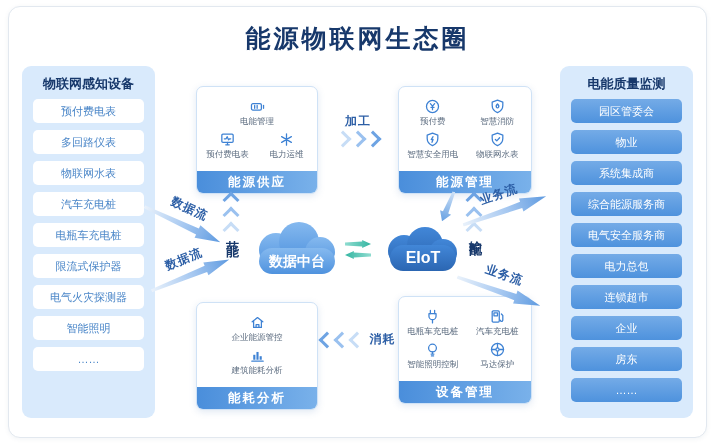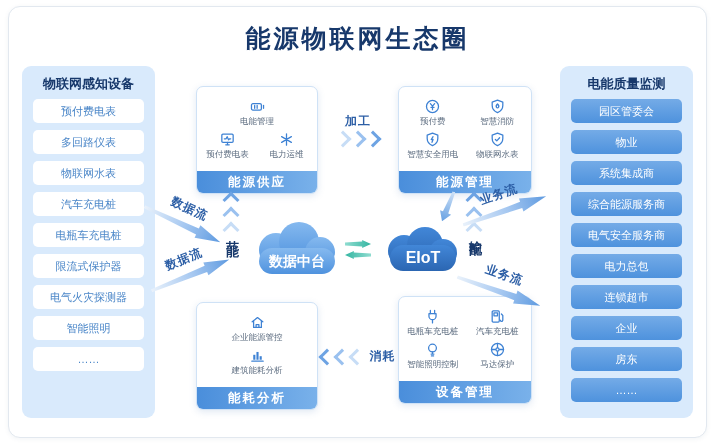--- a/index.html
+++ b/index.html
@@ -298,21 +298,21 @@
 
   <div class="hflow" style="left:320px;top:113px;width:76px;">
     <div class="lbl">加工</div>
     <div class="chev-row">
       <span class="chev right"></span>
         <span class="chev right"></span>
         <span class="chev right"></span>
     </div>
   </div>
 
-  <div class="hflow row" style="left:320px;top:348px;width:76px;">
+  <div class="hflow row" style="left:320px;top:331px;width:76px;">
     <div class="chev-row rev">
       <span class="chev left"></span>
         <span class="chev left"></span>
         <span class="chev left"></span>
     </div>
     <div class="lbl">消耗</div>
   </div>
 
   <div class="chev-col" style="left:225px;top:194px;">
     <span class="chev up"></span>

